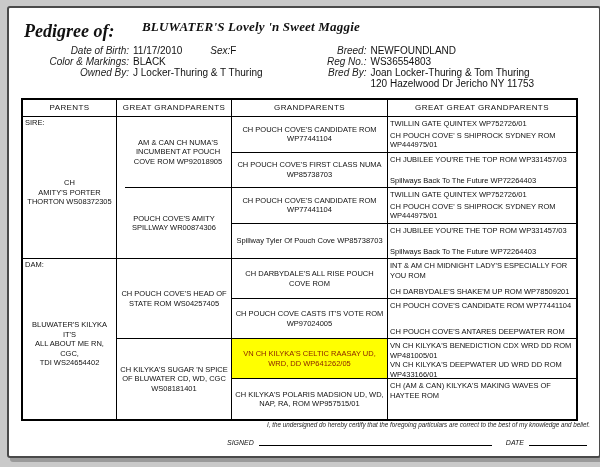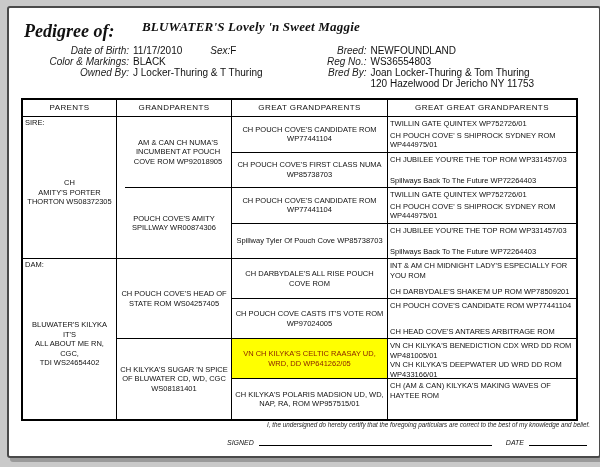--- a/index.html
+++ b/index.html
@@ -89,22 +89,22 @@
       <span class="ilabel">Bred By:</span>
       <span class="ival">Joan Locker-Thuring &amp; Tom Thuring</span>
       <span class="ilabel"></span>
       <span class="ival">120 Hazelwood Dr Jericho NY 11753</span>
     </div>
   </div>
 
   <div class="pedigree-table">
 
     <div class="cell th">PARENTS</div>
+    <div class="cell th">GREAT GRANDPARENTS</div>
     <div class="cell th">GRANDPARENTS</div>
-    <div class="cell th">GREAT GRANDPARENTS</div>
     <div class="cell th last-col">GREAT GREAT GRANDPARENTS</div>
 
     <div class="cell parent-cell" style="grid-column:1; grid-row:2 / span 4;">
       <div class="parent-label">SIRE:</div>
       <div class="parent-name">CH
 AMITY'S PORTER
 THORTON WS08372305</div>
     </div>
     <div class="cell parent-cell row-bottom" style="grid-column:1; grid-row:6 / span 4;">
       <div class="parent-label">DAM:</div>
@@ -142,21 +142,21 @@
     <div class="cell gggp-cell last-col" style="grid-row:5;">
       <div>CH JUBILEE YOU'RE THE TOP ROM WP331457/03</div>
       <div>Spillways Back To The Future WP72264403</div>
     </div>
     <div class="cell gggp-cell last-col" style="grid-row:6;">
       <div>INT &amp; AM CH MIDNIGHT LADY'S ESPECIALLY FOR YOU ROM</div>
       <div>CH DARBYDALE'S SHAKE'M UP ROM WP78509201</div>
     </div>
     <div class="cell gggp-cell last-col" style="grid-row:7;">
       <div>CH POUCH COVE'S CANDIDATE ROM WP77441104</div>
-      <div>CH HEAD COVE'S ANTARES ARBITRAGE ROM</div>
+      <div>CH POUCH COVE'S ANTARES DEEPWATER ROM</div>
     </div>
     <div class="cell gggp-cell last-col" style="grid-row:8;">
       <div>VN CH KILYKA'S BENEDICTION CDX WRD DD ROM WP481005/01</div>
       <div>VN CH KILYKA'S DEEPWATER UD WRD DD ROM WP433166/01</div>
     </div>
     <div class="cell gggp-cell last-col row-bottom" style="grid-row:9;">
       <div>CH (AM &amp; CAN) KILYKA'S MAKING WAVES OF HAYTEE ROM</div>
     </div>
   </div>
 

